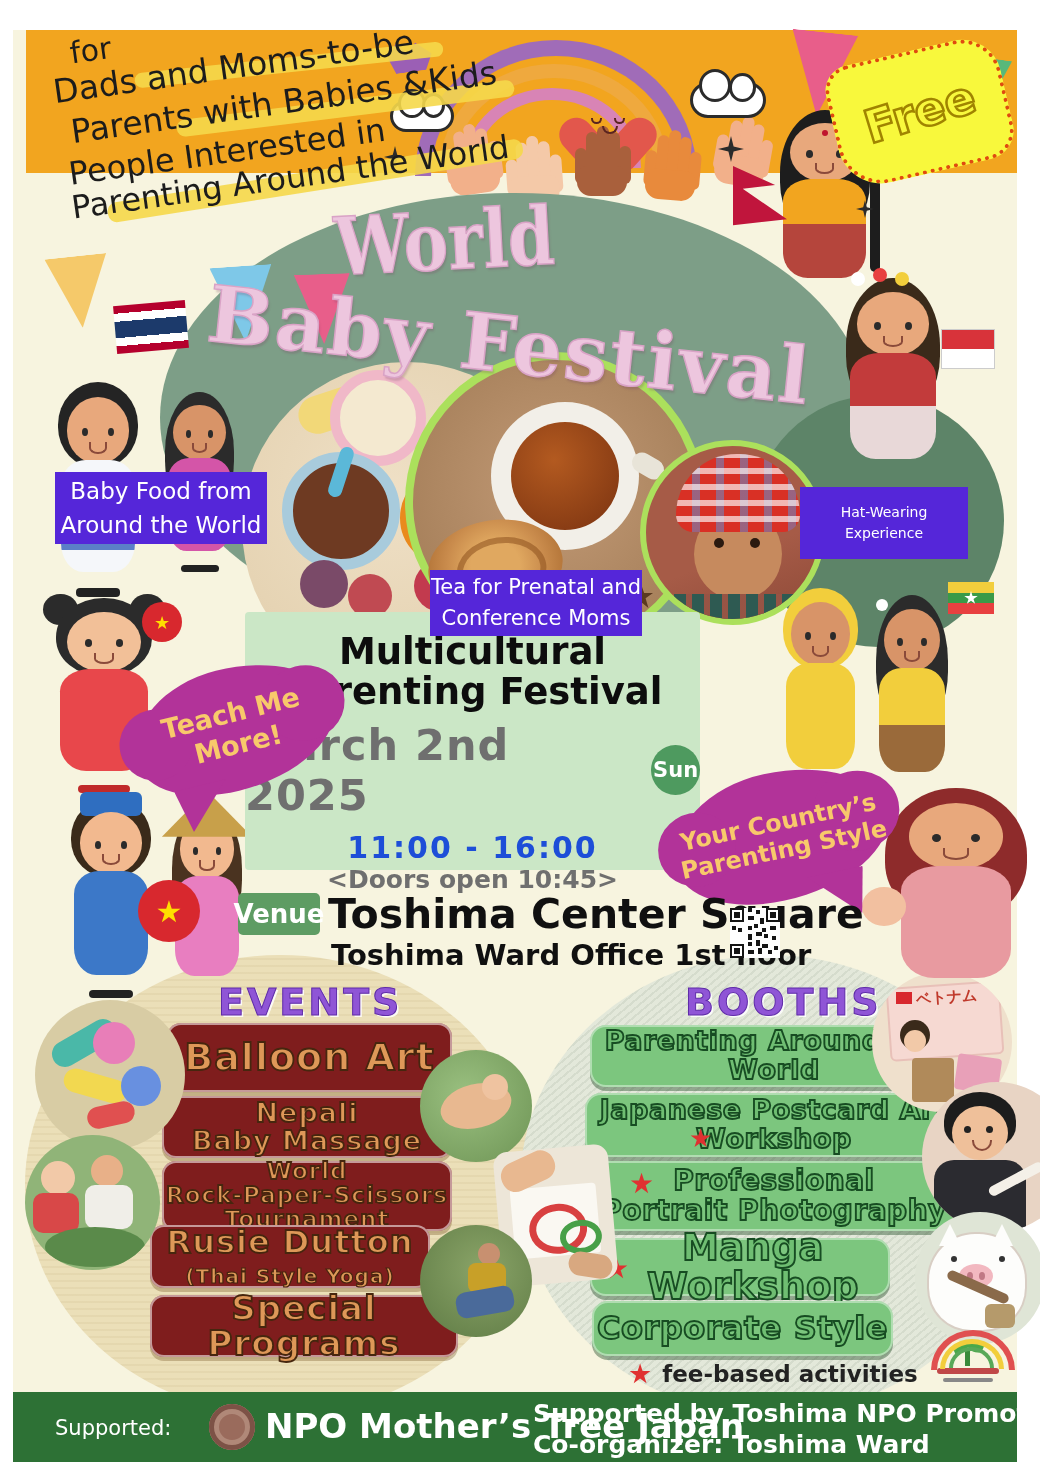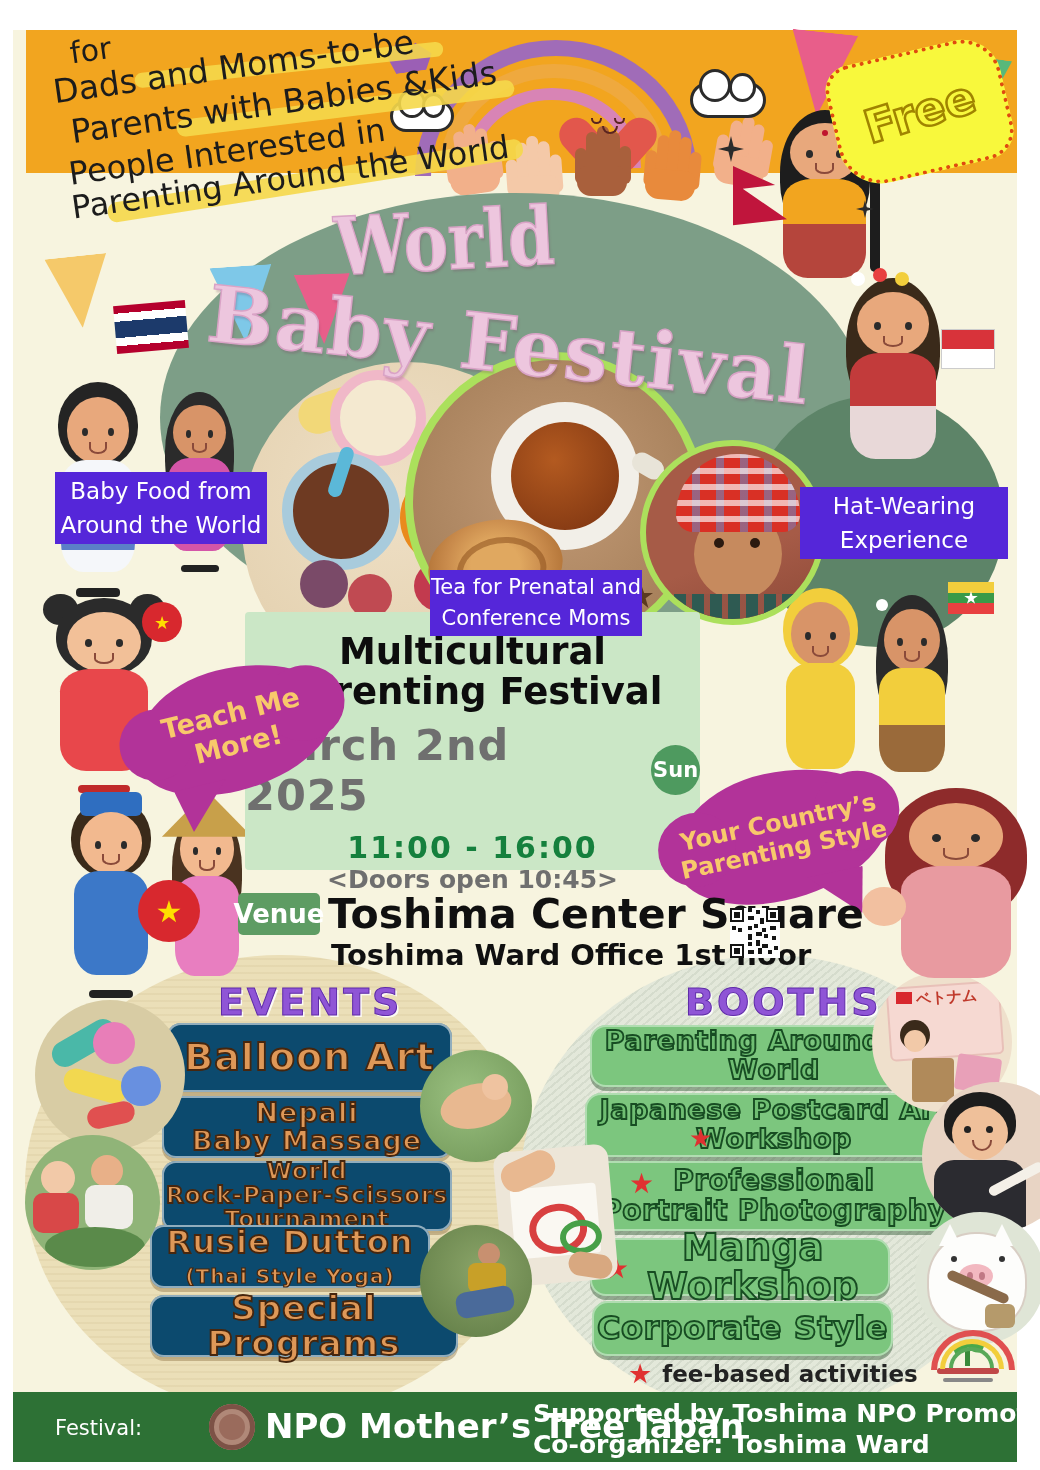--- a/index.html
+++ b/index.html
@@ -80,37 +80,37 @@
 
   
   .info-box{position:absolute;left:245px;top:612px;width:455px;height:258px;background:#CBE7C6;border-radius:4px;z-index:5;
     display:flex;flex-direction:column;align-items:center;padding-top:20px;box-sizing:border-box;}
   .info-title{font-size:37px;font-weight:bold;color:#0d0d0d;line-height:1.08;text-align:center;}
   .date-row{display:flex;align-items:center;gap:12px;margin-top:8px;}
   .date-txt{font-size:43px;font-weight:bold;color:#6F6F6F;letter-spacing:1px;}
   .sun-circle{width:50px;height:50px;border-radius:50%;background:#4E9A5F;color:#fff;font-size:21px;font-weight:bold;
     display:flex;align-items:center;justify-content:center;}
   .divider{width:375px;height:5px;background:#56A060;border-radius:3px;margin-top:4px;}
-  .time-txt{font-size:30px;font-weight:bold;color:#15803d;letter-spacing:2px;margin-top:6px;}
+  .time-txt{font-size:30px;font-weight:bold;color:#1d4ed8;letter-spacing:2px;margin-top:6px;}
   .doors-txt{font-size:25px;font-weight:bold;color:#6F6F6F;}
 
   
   .venue-badge{position:absolute;left:238px;top:893px;width:82px;height:42px;background:#5E9C63;border-radius:5px;color:#fff;
     font-size:26px;font-weight:bold;display:flex;align-items:center;justify-content:center;z-index:7;}
   .venue-name{position:absolute;left:328px;top:890px;font-size:41px;font-weight:bold;color:#101010;z-index:7;white-space:nowrap;}
   .venue-floor{position:absolute;left:331px;top:938px;font-size:29px;font-weight:bold;color:#101010;z-index:7;white-space:nowrap;}
 
   
   .events-circle{position:absolute;left:25px;top:955px;width:510px;height:460px;border-radius:50%;background:#EBDFB8;
     background-image:repeating-linear-gradient(0deg,rgba(190,170,120,.14) 0 2px,transparent 2px 7px);z-index:1;}
   .booths-circle{position:absolute;left:520px;top:955px;width:500px;height:460px;border-radius:50%;background:#E3E8DA;
     background-image:repeating-linear-gradient(-40deg,rgba(140,155,135,.16) 0 2px,transparent 2px 6px);z-index:1;}
   .section-heading{position:absolute;font-size:38px;font-weight:bold;color:#8F55D6;-webkit-text-stroke:1px #5F2BA8;
     letter-spacing:3px;text-shadow:2px 2px 0 rgba(255,255,255,.85);z-index:3;}
-  .ebox{position:absolute;background:#0c4a6e;border-radius:14px;z-index:3;
+  .ebox{position:absolute;background:#7f1d1d;border-radius:14px;z-index:3;
     box-shadow:0 4px 0 rgba(120,90,40,.35), inset 0 0 0 2px rgba(255,255,255,.55);
     display:flex;flex-direction:column;align-items:center;justify-content:center;text-align:center;}
   .ebox .t{font-weight:bold;color:#DE9858;-webkit-text-stroke:1.8px #46260E;white-space:pre-line;line-height:1.04;letter-spacing:1px;}
   .gbox{position:absolute;background:#7CC67E;border-radius:16px;z-index:3;
     box-shadow:0 4px 0 rgba(25,70,30,.4), inset 0 0 0 2px rgba(255,255,255,.4);
     display:flex;align-items:center;justify-content:center;text-align:center;}
   .gbox .t{font-weight:bold;color:#6FBE72;-webkit-text-stroke:1.9px #174C22;white-space:pre-line;line-height:1.06;letter-spacing:.5px;}
   .red-star{position:absolute;color:#E03131;font-weight:bold;z-index:4;}
   .footnote{position:absolute;left:628px;top:1358px;font-size:23px;font-weight:bold;color:#222;z-index:3;display:flex;align-items:center;gap:10px;}
   .footnote .red-star{position:static;font-size:27px;}
@@ -379,21 +379,21 @@
     <span class="abs" style="left:30px;top:8px;width:124px;height:78px;border-radius:70px 70px 20px 20px;background:#D93025;
           background-image:repeating-linear-gradient(0deg,transparent 0 10px,rgba(255,255,255,.65) 10px 16px),repeating-linear-gradient(90deg,transparent 0 16px,rgba(90,150,220,.5) 16px 24px);"></span>
     <span class="abs" style="left:68px;top:92px;width:10px;height:10px;border-radius:50%;background:#2b1a10;box-shadow:36px 0 0 #2b1a10;"></span>
     <span class="abs" style="left:28px;top:148px;width:130px;height:36px;background:#2E5A52;background-image:repeating-linear-gradient(90deg,transparent 0 12px,rgba(220,80,60,.6) 12px 18px);"></span>
   </div>
 
   <div class="ptag pre" style="left:55px;top:472px;width:212px;height:72px;font-size:23px;">Baby Food from
 Around the World</div>
   <div class="ptag pre" style="left:430px;top:570px;width:212px;height:66px;font-size:21px;z-index:7;">Tea for Prenatal and
 Conference Moms</div>
-  <div class="ptag pre" style="left:800px;top:487px;width:208px;height:72px;font-size:23px;">Hat-Wearing
+  <div class="ptag pre" style="left:800px;top:487px;width:168px;height:72px;font-size:14px;">Hat-Wearing
 Experience</div>
 
   <div class="free-badge">
     <span>Free</span>
   </div>
 
   <div class="blob" style="left:132px;top:668px;width:205px;height:122px;transform:rotate(-14deg);">
     <span class="tail"></span>
     <span class="txt" style="font-size:27px;">Teach Me
 More!</span>
@@ -540,19 +540,19 @@
     <span class="arc" style="left:15px;top:11px;width:54px;height:25px;border-width:5px;border-style:solid;border-color:#F2CE3C;position:absolute;"></span>
     <span class="arc" style="left:24px;top:19px;width:37px;height:17px;border-width:4px;border-style:solid;border-color:#58A858;position:absolute;"></span>
     <span class="abs" style="left:40px;top:20px;width:5px;height:18px;background:#3A8A3A;"></span>
     <span class="abs" style="left:28px;top:14px;width:16px;height:10px;border-radius:50% 50% 50% 0;background:#4AA84A;transform:rotate(-24deg);"></span>
     <span class="abs" style="left:42px;top:14px;width:16px;height:10px;border-radius:50% 0 50% 50%;background:#4AA84A;transform:rotate(24deg);"></span>
     <span class="abs" style="left:12px;top:40px;width:62px;height:6px;background:#C04848;border-radius:3px;"></span>
     <span class="abs" style="left:18px;top:50px;width:50px;height:4px;background:#888;border-radius:2px;"></span>
   </div>
 
   <div class="footer">
-    <span class="org-label">Festival:</span>
+    <span class="org-label">Supported:</span>
     <span class="org-logo"></span>
     <span class="org-name">NPO Mother’s Tree Japan</span>
     <span class="sup1">Supported by Toshima NPO Promotive Conference</span>
     <span class="sup2">Co-organizer: Toshima Ward</span>
   </div>
 </div>
 
 </body></html>

